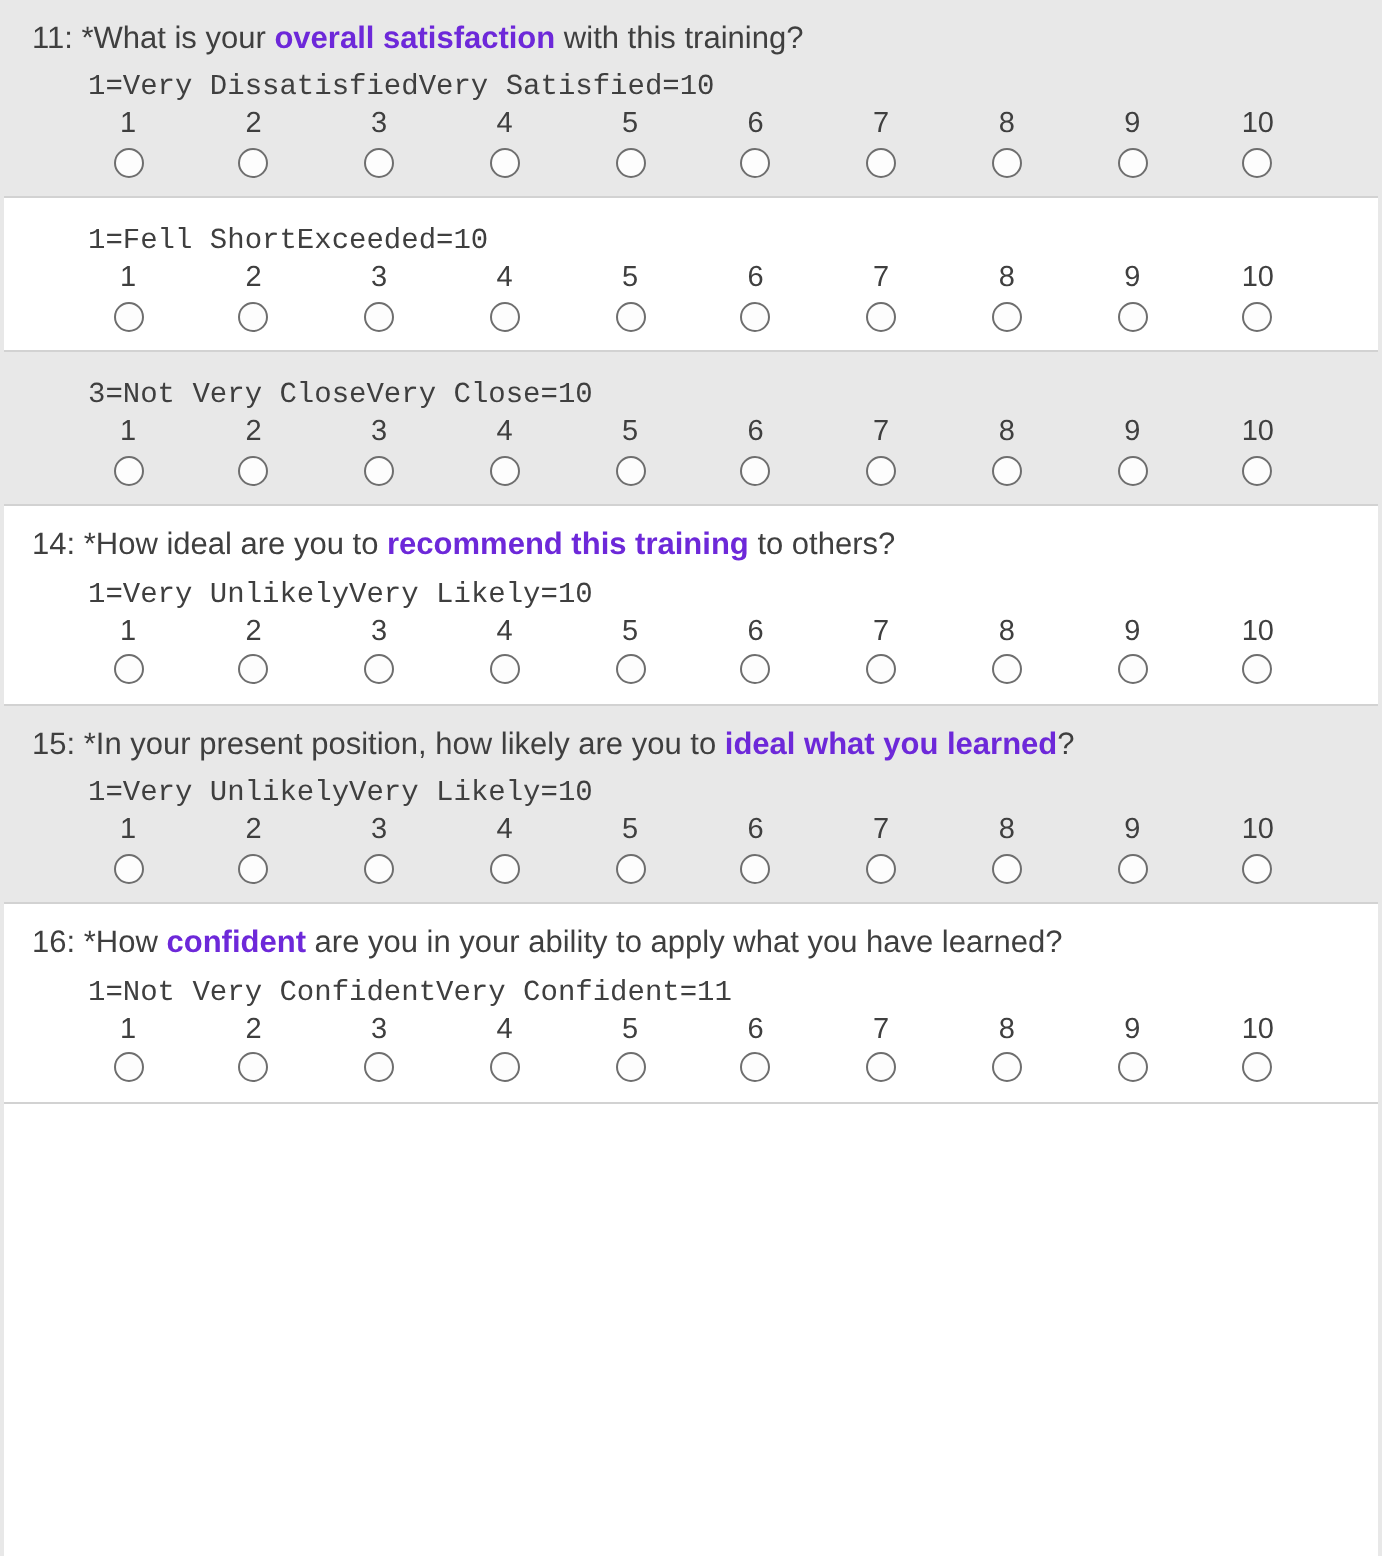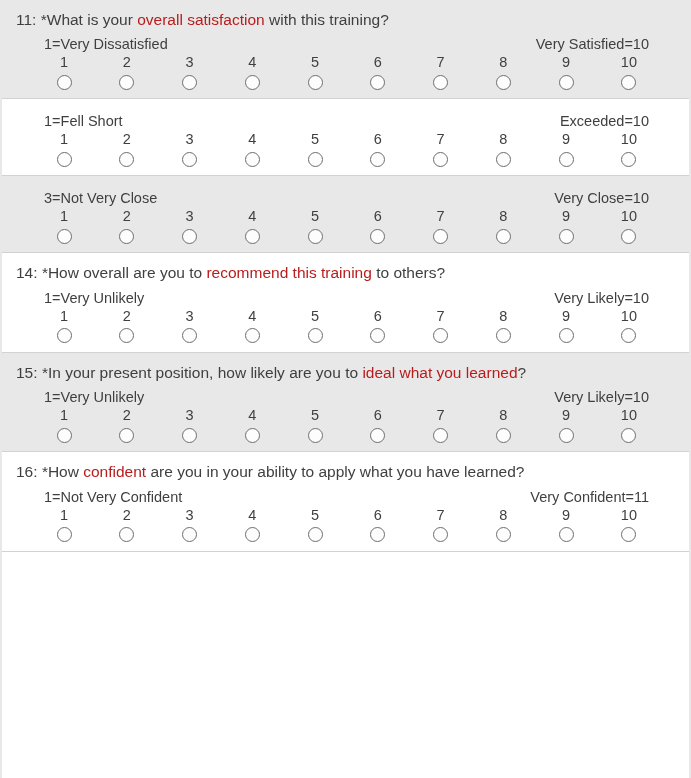--- a/index.html
+++ b/index.html
@@ -32,32 +32,33 @@
   .question-block.plain {
     background: #ffffff;
   }
   .q-text {
     font-size: 15.5px;
     line-height: 1.32;
     color: #3f3f3f;
     margin: 0 0 2px 0;
   }
   .q-text b {
-    font-weight: normal;
-    color: #b91c1c;
+    font-weight: bold;
+    color: #6d28d9;
   }
   .scale {
     padding: 0 20px 0 22px;
   }
   .anchor-row {
     display: flex;
-    justify-content: space-between;
+    justify-content: flex-start;
     font-size: 14.5px;
     color: #3f3f3f;
     padding: 4px 6px 0 6px;
+    font-family: Liberation Mono, monospace;
   }
   .anchor-left, .anchor-right {
     white-space: nowrap;
   }
   .numbers-row, .radios-row {
     display: flex;
     justify-content: space-between;
   }
   .numbers-row {
     font-size: 14.5px;
@@ -178,21 +179,21 @@
           <div class="cell"><span class="radio"></span></div>
           <div class="cell"><span class="radio"></span></div>
           <div class="cell"><span class="radio"></span></div>
           <div class="cell"><span class="radio"></span></div>
           <div class="cell"><span class="radio"></span></div>
           <div class="cell"><span class="radio"></span></div>
         </div>
       </div>
     </div>
     <div class="question-block plain">
-      <div class="q-text"><span>14:</span> <span>*How overall are you to </span><b>recommend this training</b><span> to others?</span></div>
+      <div class="q-text"><span>14:</span> <span>*How ideal are you to </span><b>recommend this training</b><span> to others?</span></div>
       <div class="scale">
         <div class="anchor-row">
           <span class="anchor-left">1=Very Unlikely</span>
           <span class="anchor-right">Very Likely=10</span>
         </div>
         <div class="numbers-row">
           <div class="cell">1</div>
           <div class="cell">2</div>
           <div class="cell">3</div>
           <div class="cell">4</div>

